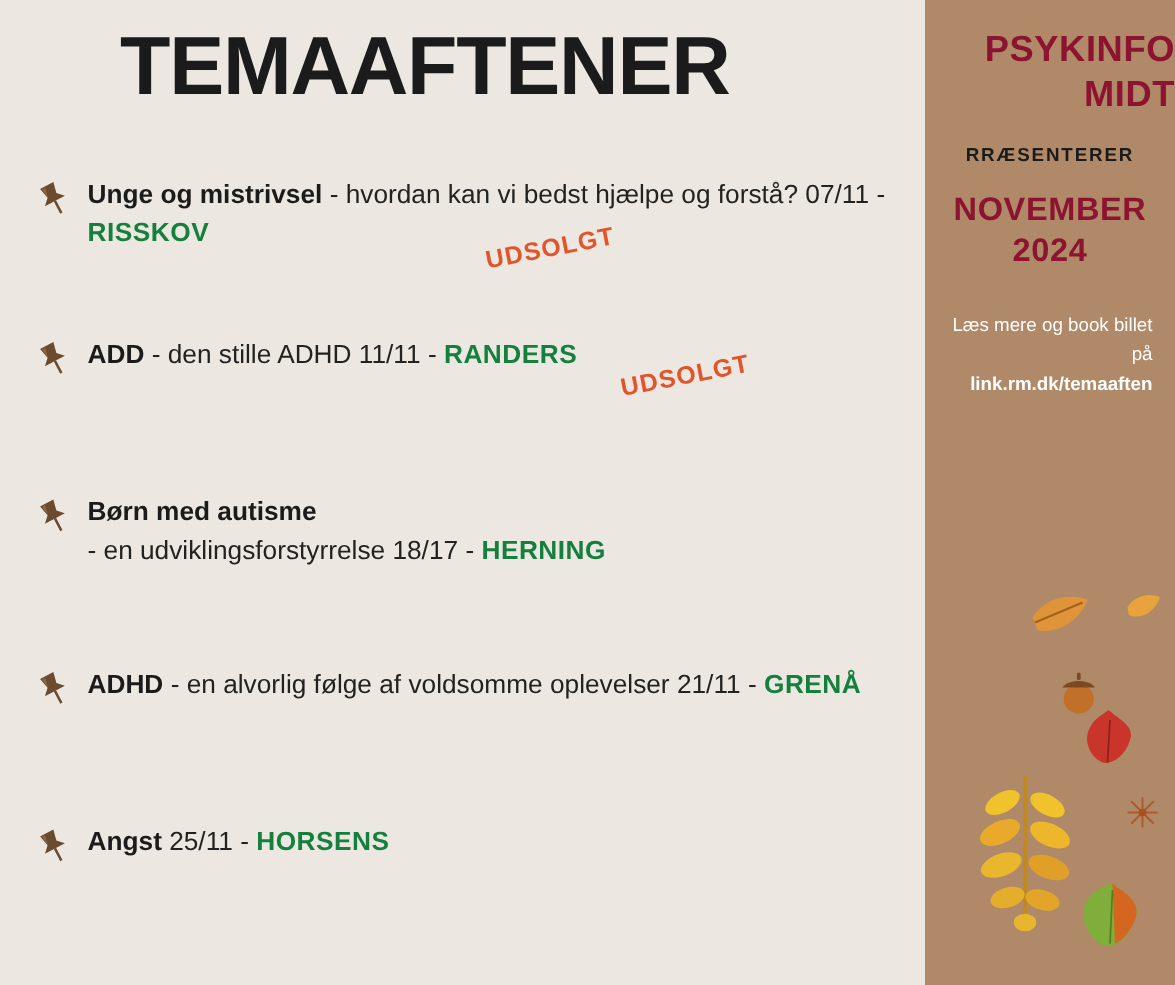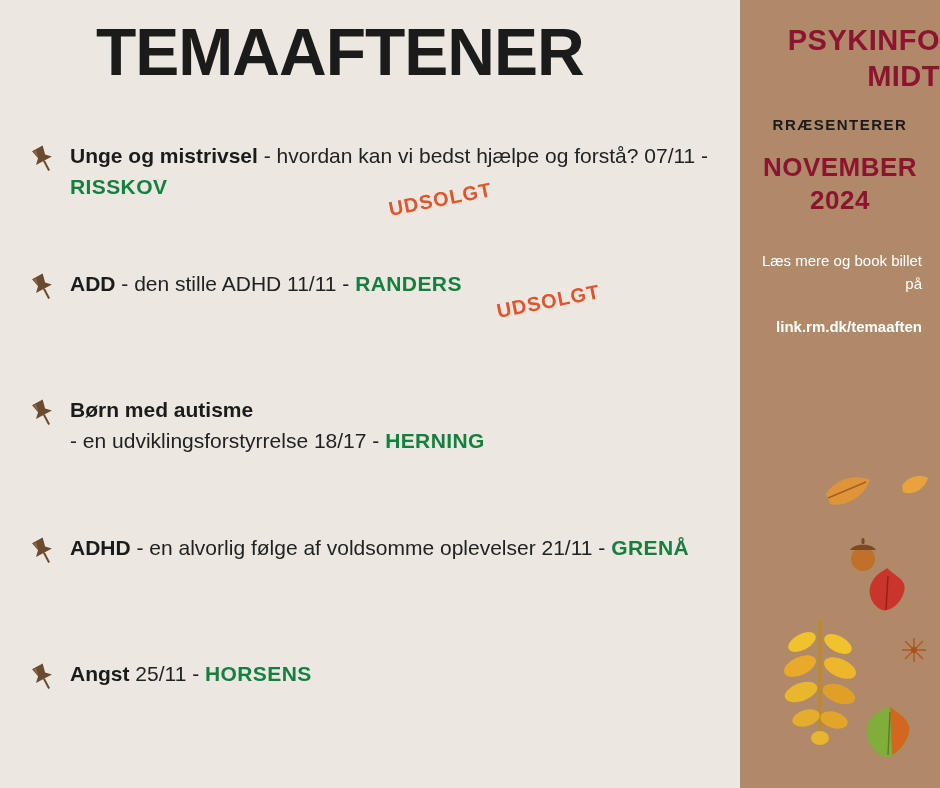--- a/index.html
+++ b/index.html
@@ -129,21 +129,21 @@
     font-size: 15px;
     line-height: 23px;
     margin-top: 32px;
     padding: 0 18px;
   }
   .book-link {
     display: block;
     color: #ffffff;
     font-weight: bold;
     font-size: 15px;
-    margin-top: 20px;
+    margin-top: 1px;
     text-decoration: none;
   }
 
   
   .leaf {
     position: absolute;
     pointer-events: none;
   }
 </style>
 </head>

